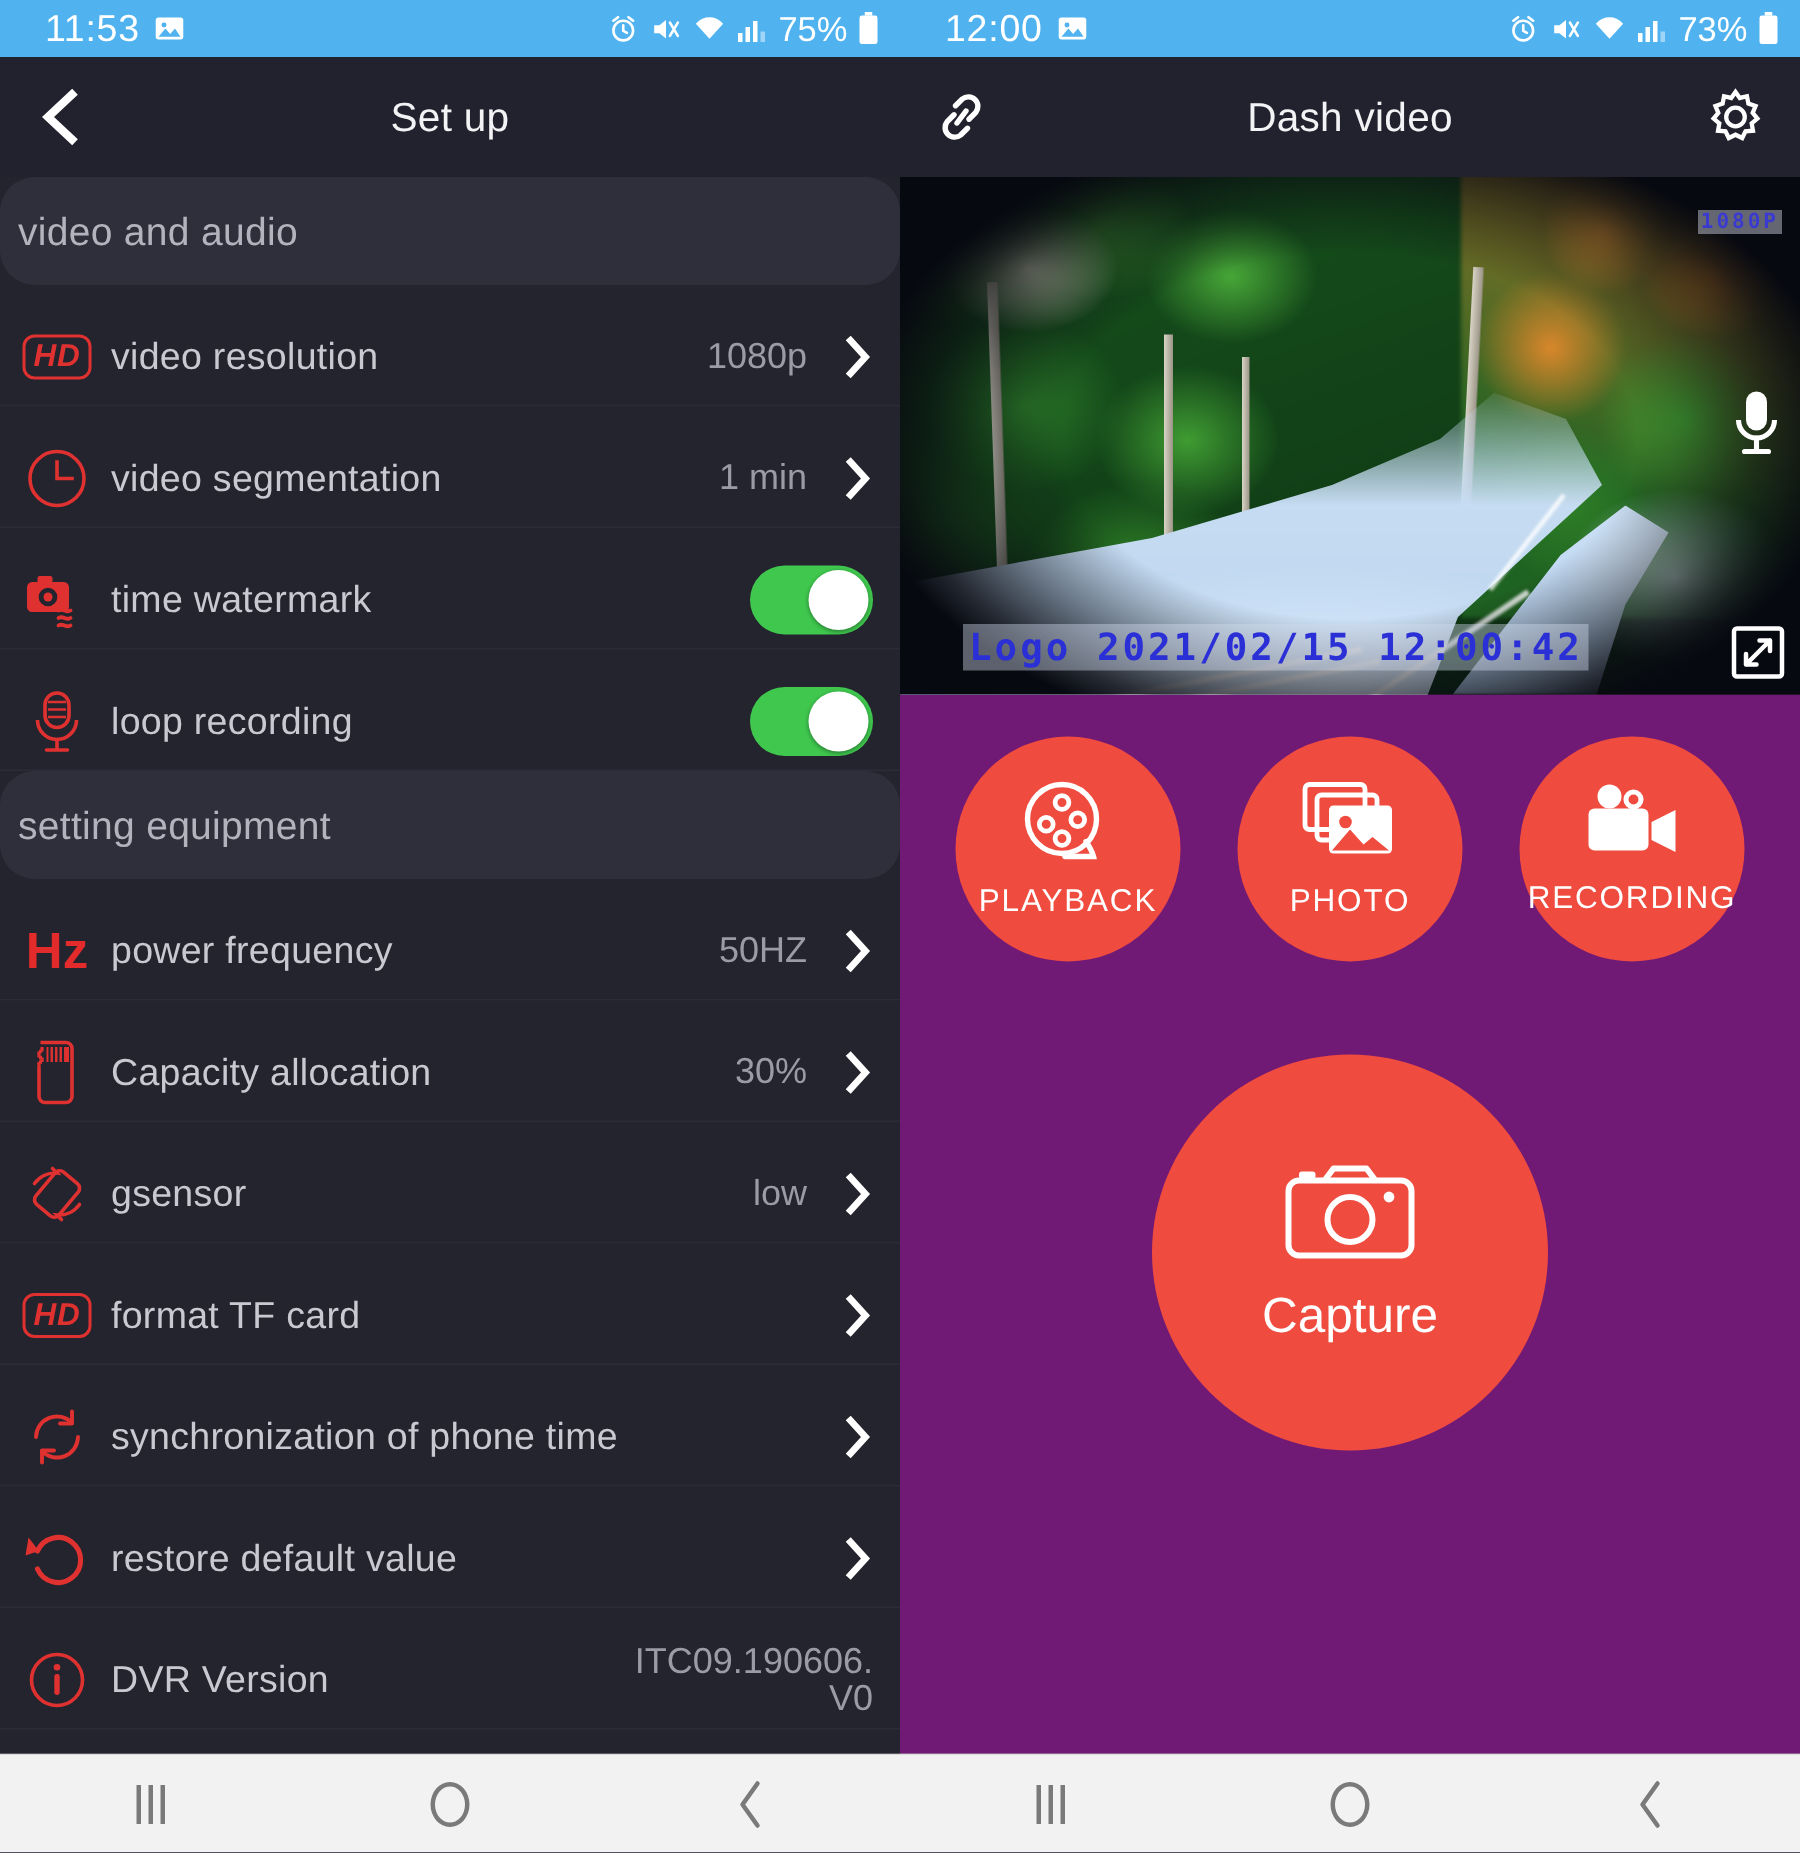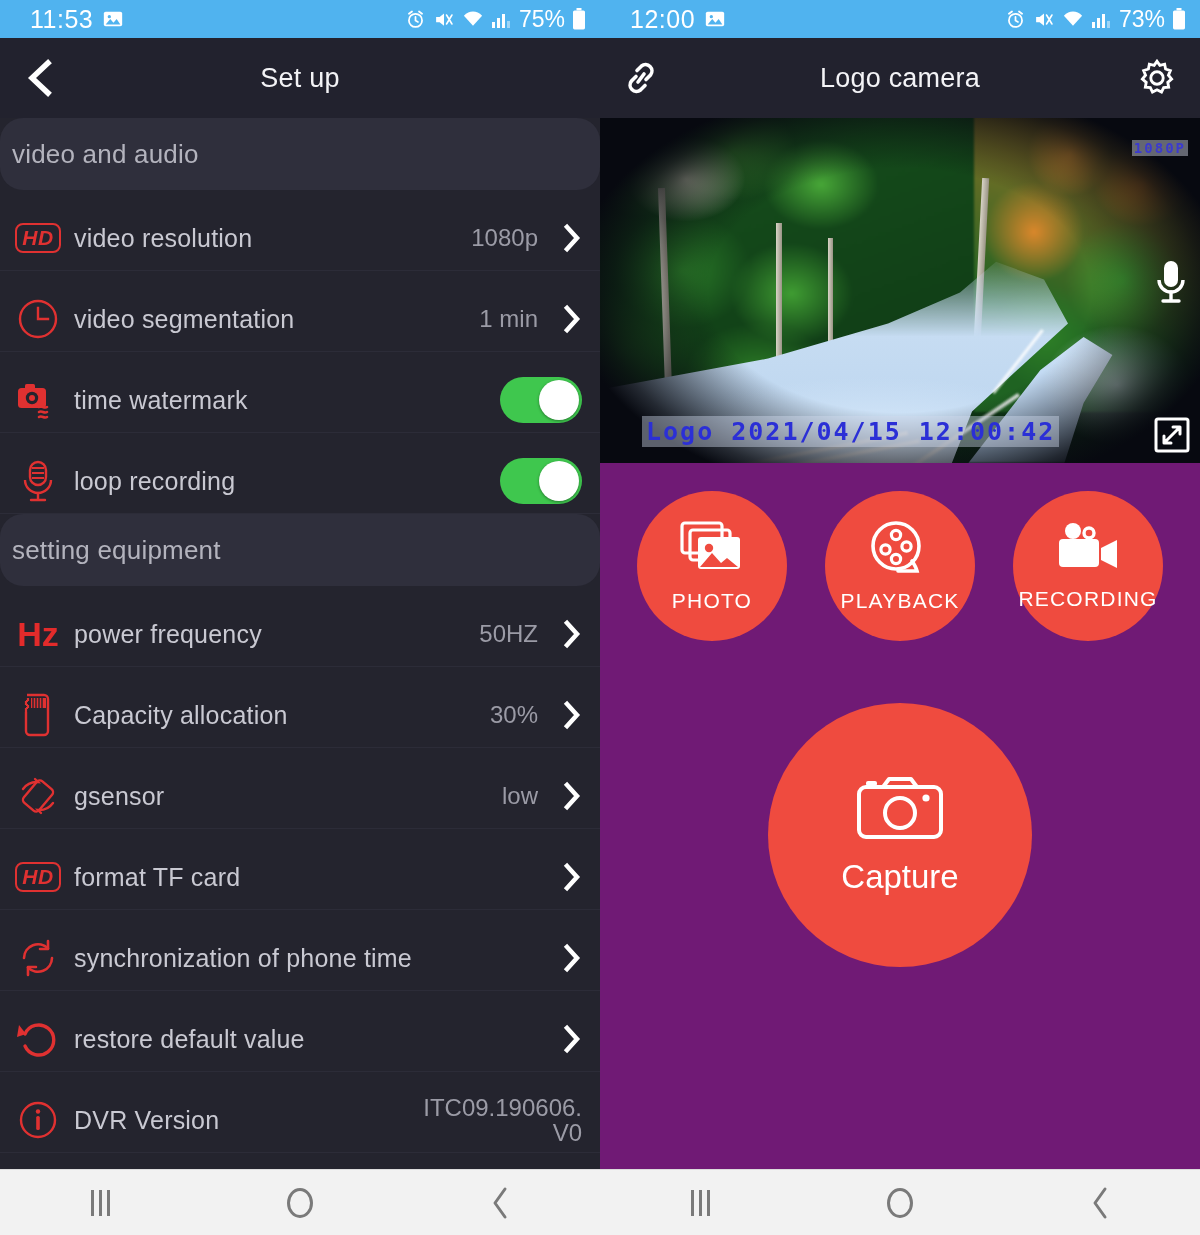--- a/index.html
+++ b/index.html
@@ -517,21 +517,21 @@
           <span>
             <svg class="ic" width="38" height="40" viewBox="0 0 38 40">
                 <g stroke="#fff" stroke-width="3.6" fill="none" stroke-linecap="round">
                   <path d="M15 12.5l4.5-4.5a6.4 6.4 0 019 9L24 21.5"></path>
                   <path d="M23 27.5L18.5 32a6.4 6.4 0 01-9-9L14 18.5"></path>
                   <path d="M16 24l6-8"></path>
                 </g>
               </svg>
           </span>
         </div>
-        <div class="appbar-title">Logo camera</div>
+        <div class="appbar-title">Dash video</div>
         <div class="side right">
           <span>
             <svg class="ic" width="42" height="42" viewBox="0 0 44 44">
                 <g fill="none" stroke="#fff" stroke-width="3">
                   <circle cx="22" cy="22" r="6.5"></circle>
                   <path d="M22 4.5l3 4.2 5-1.2 1 5.1 5 1.7-2 4.8 3.3 4-4 3.4.9 5.1-5.2.4-2.3 4.7-4.7-2.3-4.7 2.3-2.3-4.7-5.2-.4.9-5.1-4-3.4 3.3-4-2-4.8 5-1.7 1-5.1 5 1.2z"></path>
                 </g>
               </svg>
           </span>
         </div>
@@ -571,53 +571,53 @@
 
         <div class="fs-overlay">
           <span>
             <svg class="ic" width="36" height="36" viewBox="0 0 36 36">
                 <rect x="2" y="2" width="32" height="32" rx="2" fill="none" stroke="#fff" stroke-width="3"></rect>
                 <path d="M10 26L26 10M26 10h-7M26 10v7M10 26h7M10 26v-7" stroke="#fff" stroke-width="3" fill="none" stroke-linecap="round" stroke-linejoin="round"></path>
               </svg>
           </span>
         </div>
 
-        <div class="watermark">Logo 2021/04/15 12:00:42</div>
+        <div class="watermark">Logo 2021/02/15 12:00:42</div>
       </div>
 
       <div class="actions">
-        <div class="circle-btn">
-          <span>
-            <svg class="ic" width="68" height="62" viewBox="0 0 68 62">
-                <rect x="4" y="4" width="40" height="30" rx="3" fill="none" stroke="#fff" stroke-width="3.2"></rect>
-                <rect x="12" y="11" width="40" height="30" rx="3" fill="none" stroke="#fff" stroke-width="3.2"></rect>
-                <rect x="20" y="18" width="42" height="32" rx="3" fill="#fff"></rect>
-                <circle cx="31" cy="29" r="4.2" fill="#ef4b3f"></circle>
-                <path d="M22 48l12-14 9 10 6-5 11 9z" fill="#ef4b3f"></path>
-              </svg>
-          </span>
-          <span class="cb-label">PHOTO</span>
-        </div>
-
         <div class="circle-btn">
           <span>
             <svg class="ic" width="66" height="62" viewBox="0 0 66 62">
                 <circle cx="29" cy="27" r="23" fill="none" stroke="#fff" stroke-width="3.6"></circle>
                 <circle cx="29" cy="16" r="4.6" fill="none" stroke="#fff" stroke-width="3.2"></circle>
                 <circle cx="18.5" cy="30.5" r="4.6" fill="none" stroke="#fff" stroke-width="3.2"></circle>
                 <circle cx="39.5" cy="27.5" r="4.6" fill="none" stroke="#fff" stroke-width="3.2"></circle>
                 <circle cx="29" cy="40" r="4.6" fill="none" stroke="#fff" stroke-width="3.2"></circle>
                 <path d="M45 42c4 6 5 10 5 10H31" fill="none" stroke="#fff" stroke-width="3.6" stroke-linecap="round"></path>
               </svg>
           </span>
           <span class="cb-label">PLAYBACK</span>
         </div>
 
         <div class="circle-btn">
           <span>
+            <svg class="ic" width="68" height="62" viewBox="0 0 68 62">
+                <rect x="4" y="4" width="40" height="30" rx="3" fill="none" stroke="#fff" stroke-width="3.2"></rect>
+                <rect x="12" y="11" width="40" height="30" rx="3" fill="none" stroke="#fff" stroke-width="3.2"></rect>
+                <rect x="20" y="18" width="42" height="32" rx="3" fill="#fff"></rect>
+                <circle cx="31" cy="29" r="4.2" fill="#ef4b3f"></circle>
+                <path d="M22 48l12-14 9 10 6-5 11 9z" fill="#ef4b3f"></path>
+              </svg>
+          </span>
+          <span class="cb-label">PHOTO</span>
+        </div>
+
+        <div class="circle-btn">
+          <span>
             <svg class="ic" width="70" height="58" viewBox="0 0 70 58">
                 <rect x="6" y="18" width="40" height="28" rx="4" fill="#fff"></rect>
                 <path d="M48 27l16-8v28l-16-8z" fill="#fff"></path>
                 <circle cx="20" cy="10" r="8" fill="#fff"></circle>
                 <circle cx="36" cy="12" r="5" fill="none" stroke="#fff" stroke-width="3.4"></circle>
               </svg>
           </span>
           <span class="cb-label">RECORDING</span>
         </div>
       </div>

